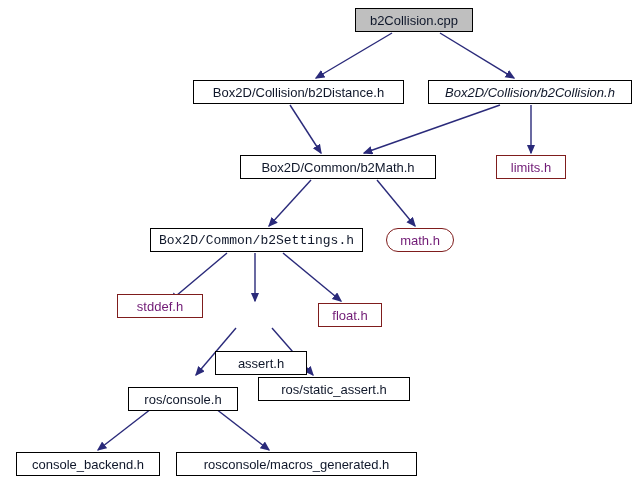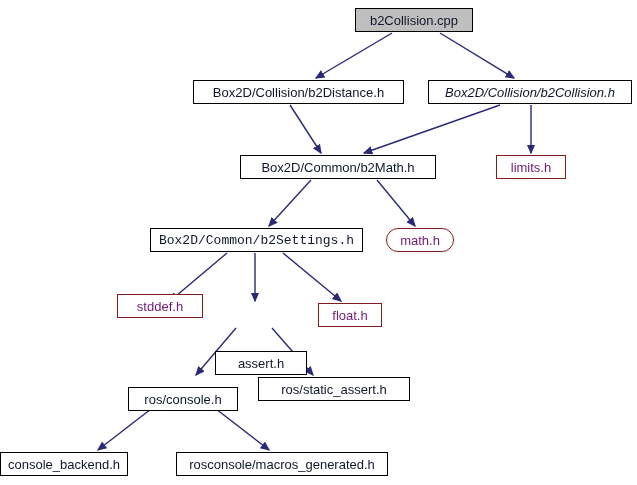--- a/index.html
+++ b/index.html
@@ -111,21 +111,21 @@
       </div>
       <div class="node sys" style="left: 318px; top: 303px; width: 64px;">
         <span class="label">float.h</span>
       </div>
       <div class="node" style="left: 128px; top: 387px; width: 110px;">
         <span class="label">ros/console.h</span>
       </div>
       <div class="node" style="left: 258px; top: 377px; width: 152px;">
         <span class="label">ros/static_assert.h</span>
       </div>
-      <div class="node" style="left: 0; top: 452px; width: 128px;">
+      <div class="node" style="left: 16px; top: 452px; width: 144px;">
         <span class="label">console_backend.h</span>
       </div>
-      <div class="node" style="left: 176px; top: 452px; width: 212px;">
+      <div class="node" style="left: 176px; top: 452px; width: 241px;">
         <span class="label">rosconsole/macros_generated.h</span>
       </div>
     </div>
 
 </div>
 
 </body></html>

